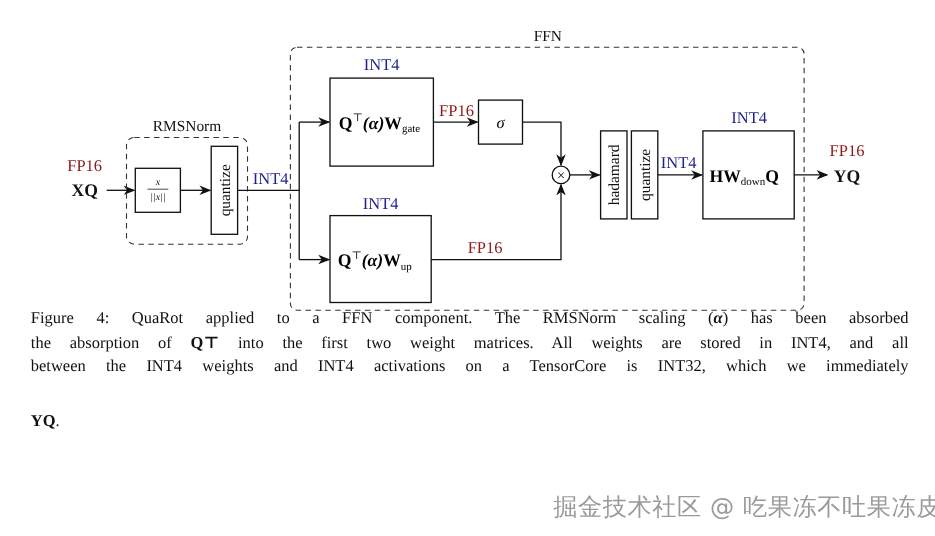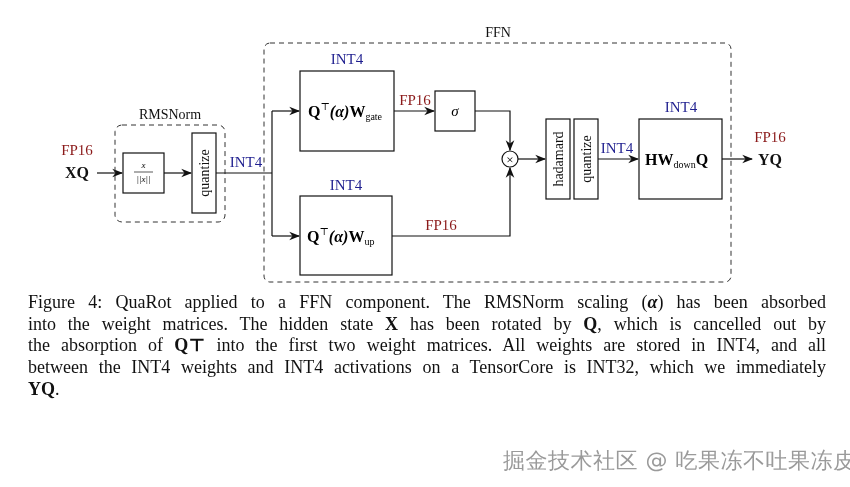--- a/index.html
+++ b/index.html
@@ -5,25 +5,25 @@
   html, body { margin: 0; padding: 0; background: #ffffff; }
   body { width: 850px; height: 487px; position: relative; overflow: hidden;
          font-family: "Liberation Serif", "DejaVu Serif", serif; color: #111; }
   #diagram { position: absolute; left: 0; top: 0; width: 850px; height: 290px; }
   .lbl { font-family: "Liberation Serif", "DejaVu Serif", serif; }
   .int4 { fill: #1f1f8f; font-size: 15px; }
   .fp16 { fill: #8b1a1a; font-size: 15px; }
   .title { fill: #111; font-size: 14px; }
   .mathb { font-weight: bold; font-size: 16px; fill: #111; }
   .boxtxt { font-size: 14px; fill: #111; }
-  .caption { position: absolute; left: 28px; top: 292px; width: 798px;
-             font-size: 18px; line-height: 21.7px; text-align: justify; color: #111; }
+  .caption { position: absolute; left: 28px; top: 280px; width: 798px;
+             font-size: 15px; line-height: 21.7px; text-align: justify; color: #111; }
   .caption .cline { display: block; white-space: nowrap; text-align: justify;
                     text-align-last: justify; height: 21.7px; }
-  .caption .cline.last { text-align-last: left; }
+  .caption .cline.last { text-align-last: left; margin-top: 28px; }
   .caption b { font-weight: bold; }
   .watermark { position: absolute; left: 503px; top: 446px; font-size: 22px;
                color: #9a9a9a; font-family: "DejaVu Sans", sans-serif; letter-spacing: 0.5px;
                text-shadow: 0 0 1px #fff; white-space: nowrap; }
 </style>
 </head>
 <body>
 
 <svg id="diagram" width="850" height="290" viewBox="0 0 850 290" xmlns="http://www.w3.org/2000/svg">
   <defs>
@@ -96,19 +96,18 @@
     <tspan font-weight="bold">H</tspan><tspan font-weight="bold">W</tspan><tspan font-size="10" dy="3">down</tspan><tspan dy="-3" font-weight="bold">Q</tspan>
   </text>
 
   <line x1="722" y1="159" x2="752" y2="159" stroke="#111" stroke-width="1.2" marker-end="url(#arrow)"></line>
   <text class="lbl fp16" x="770" y="142" text-anchor="middle">FP16</text>
   <text class="lbl mathb" x="770" y="165" text-anchor="middle">YQ</text>
 </svg>
 
 <div class="caption">
   <span class="cline"><span>Figure 4: QuaRot applied to a FFN component. The RMSNorm scaling (</span><b><i>α</i></b><span>) has been absorbed</span></span>
-  <span class="cline"><span>into the weight matrices. The hidden state </span><b>X</b><span> has been rotated by </span><b>Q</b><span>, which is cancelled out by</span></span>
   <span class="cline"><span>the absorption of </span><b>Q⊤</b><span> into the first two weight matrices. All weights are stored in INT4, and all</span></span>
   <span class="cline">between the INT4 weights and INT4 activations on a TensorCore is INT32, which we immediately</span>
   <span class="cline last"><b>YQ</b><span>.</span></span>
 </div>
 
 <div class="watermark">掘金技术社区 @ 吃果冻不吐果冻皮</div>
 
 </body></html>

